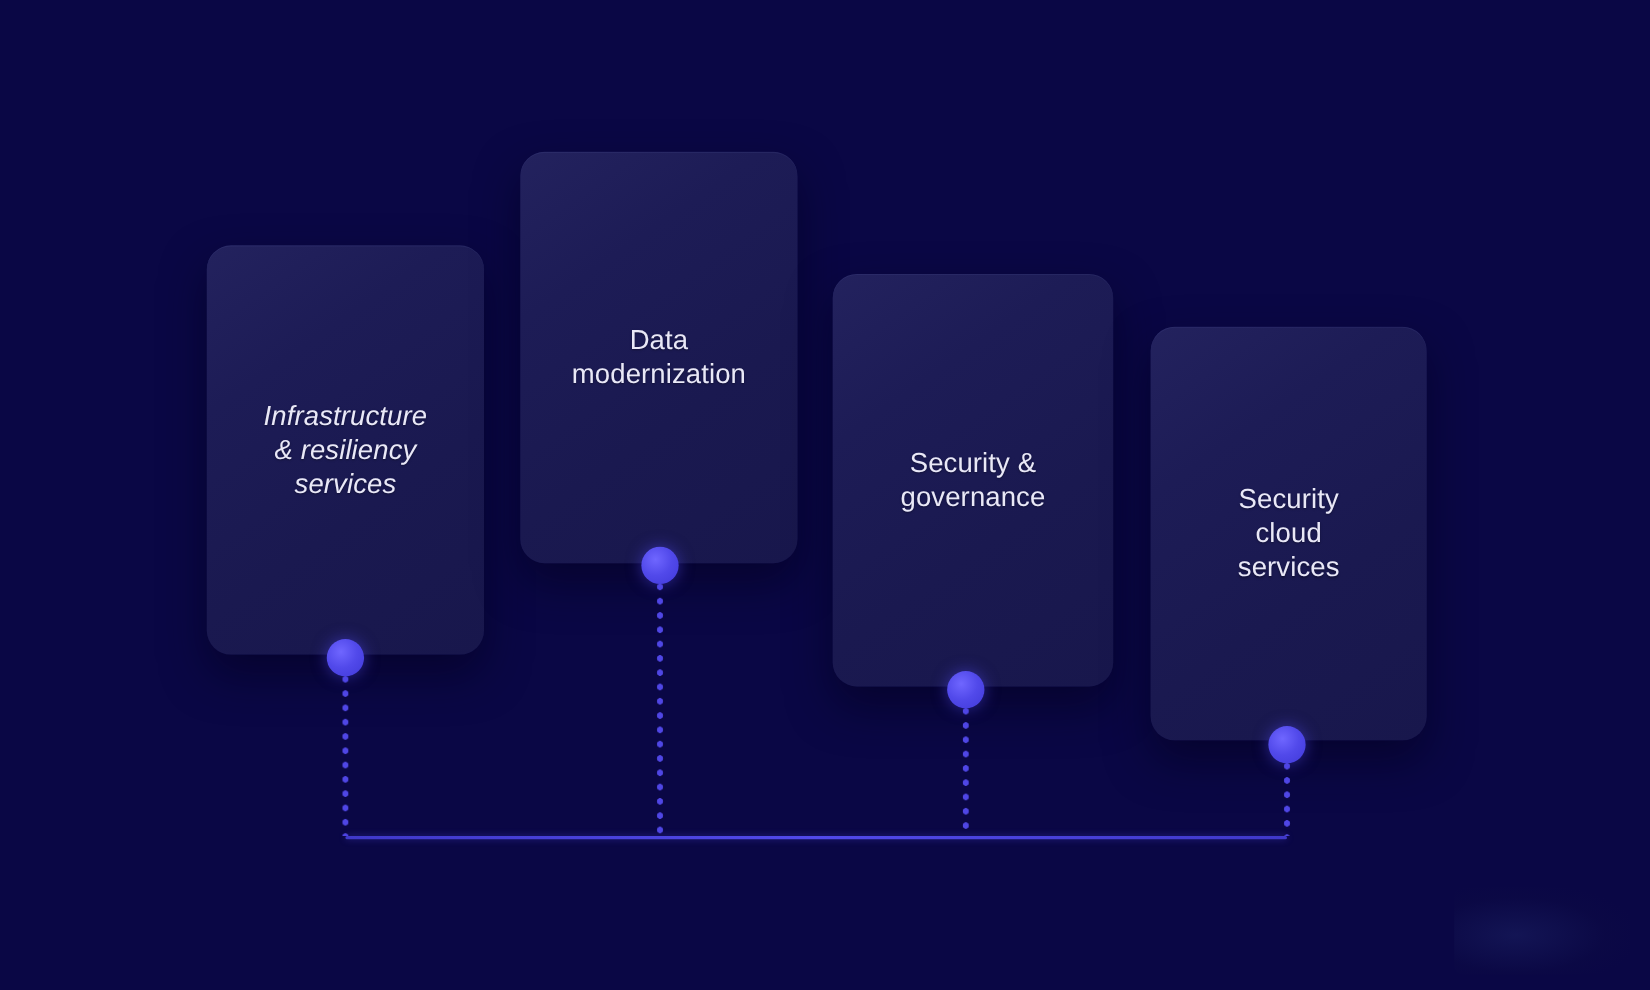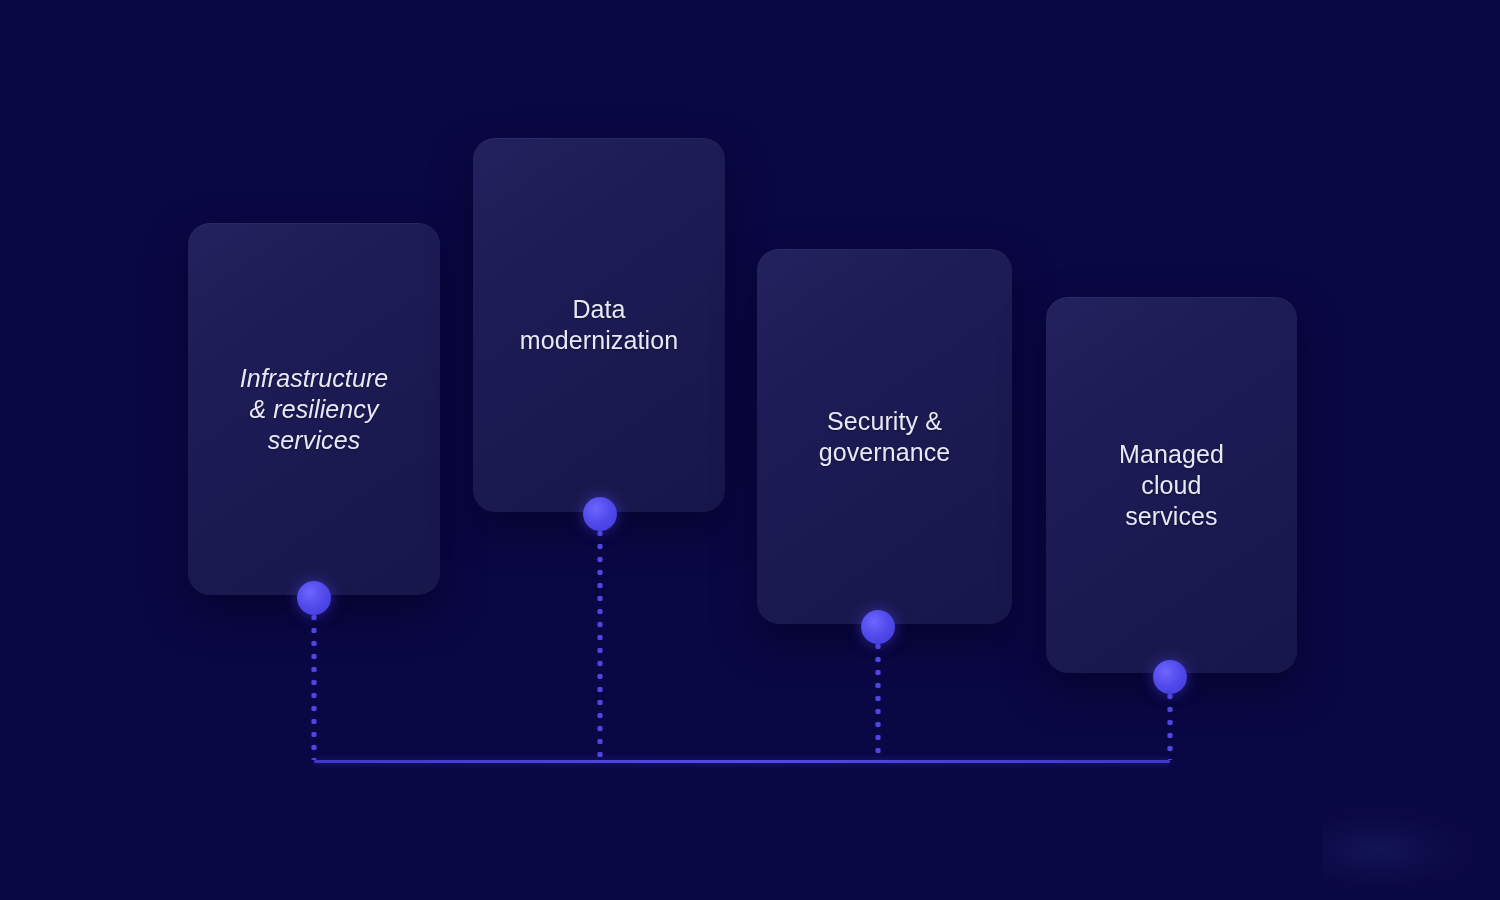--- a/index.html
+++ b/index.html
@@ -104,21 +104,21 @@
     <div class="card-label">Data
 modernization</div>
   </div>
 
   <div class="card" style="left: 757px; top: 249px; width: 255px; height: 375px;">
     <div class="card-label">Security &amp;
 governance</div>
   </div>
 
   <div class="card" style="left: 1046px; top: 297px; width: 251px; height: 376px;">
-    <div class="card-label">Managed
+    <div class="card-label">Security
 cloud
 services</div>
   </div>
 
   <div class="baseline" style="left: 314px; top: 760px; width: 856px;"></div>
 
   <div class="drop" style="left: 314px; top: 598px; height: 162px;"></div>
   <div class="drop" style="left: 600px; top: 514px; height: 246px;"></div>
   <div class="drop" style="left: 878px; top: 627px; height: 133px;"></div>
   <div class="drop" style="left: 1170px; top: 677px; height: 83px;"></div>

